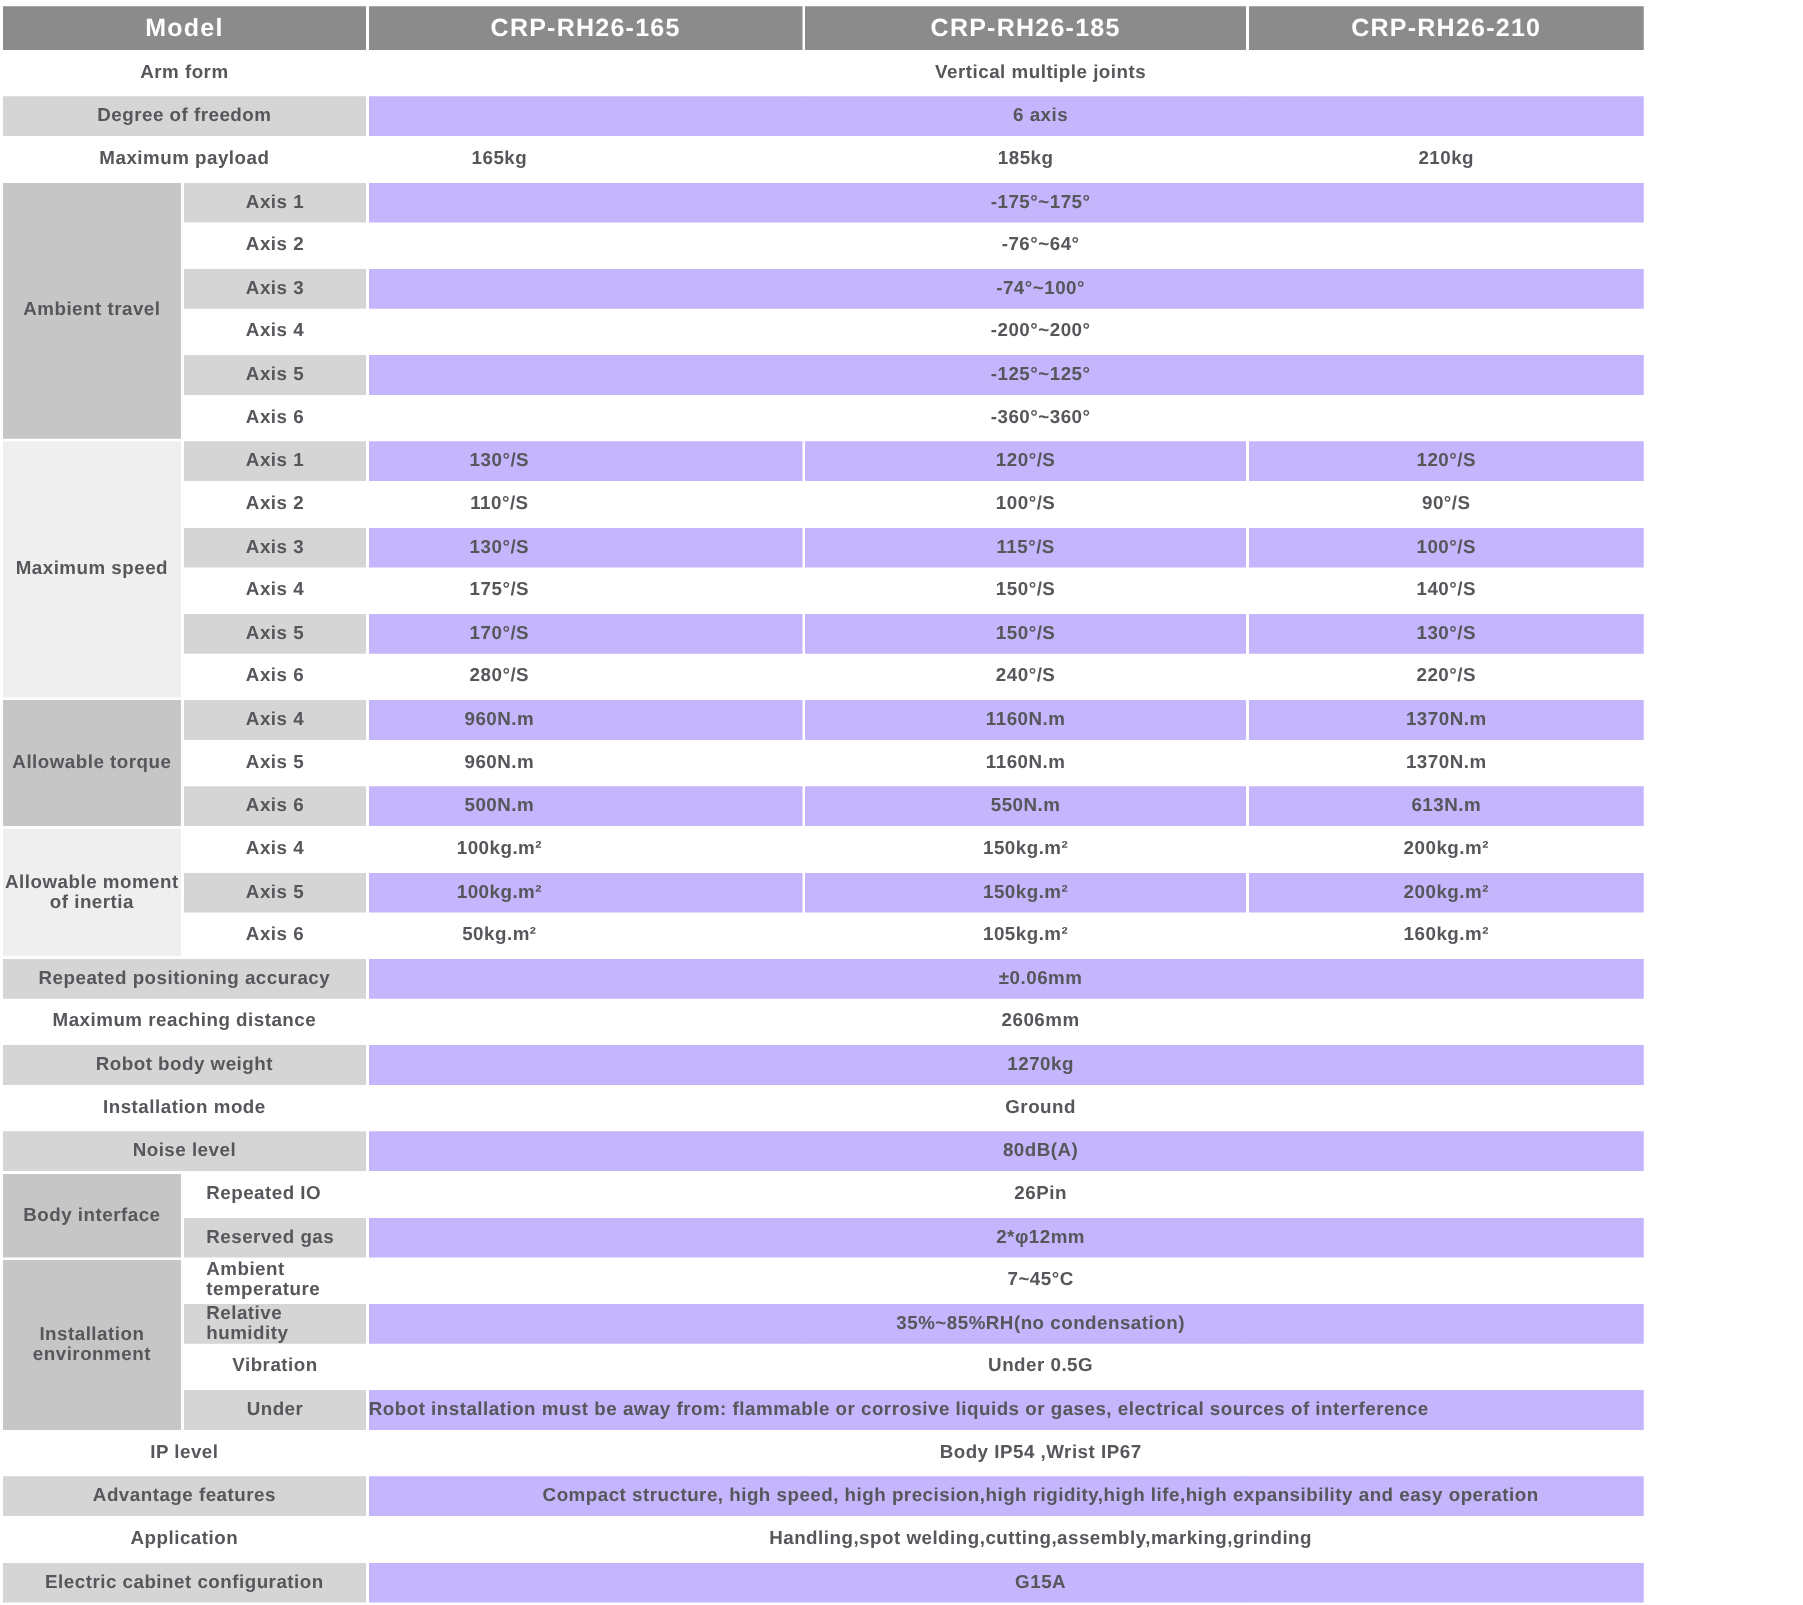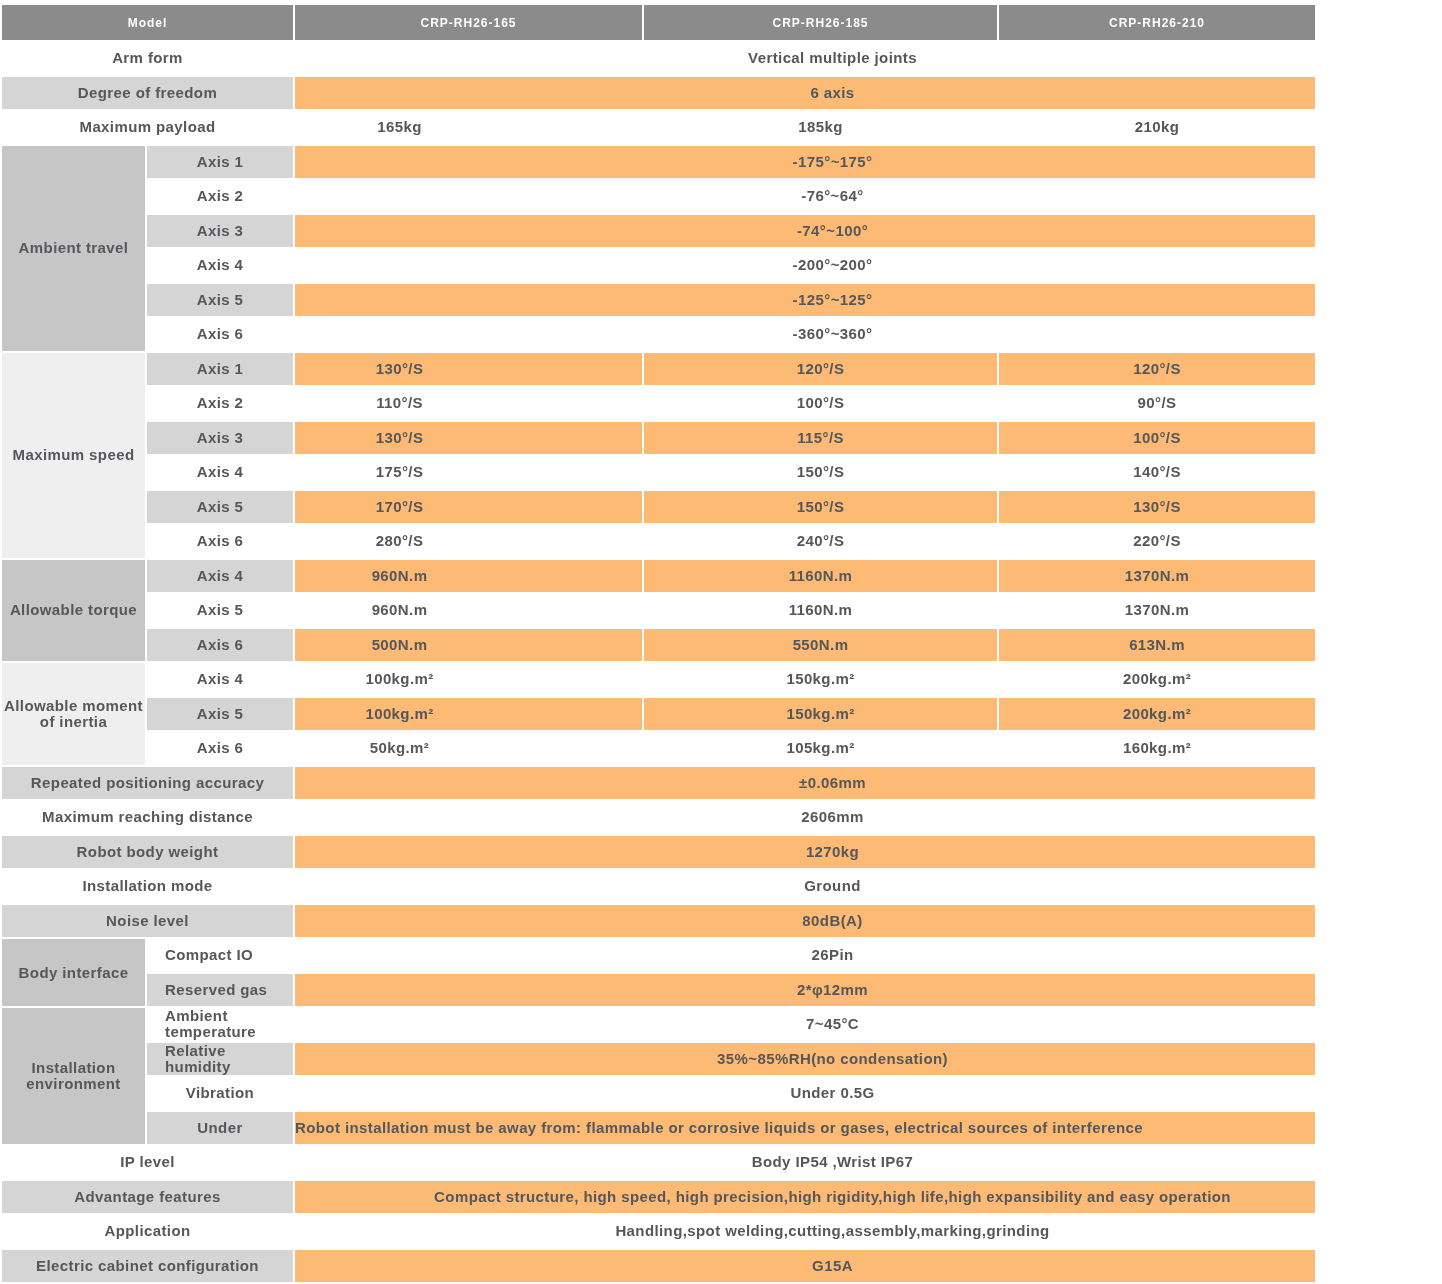--- a/index.html
+++ b/index.html
@@ -13,22 +13,22 @@
     text-align:center;
     vertical-align:middle;
     font-size:15px;
     font-weight:bold;
     color:#55575b;
     letter-spacing:0.4px;
     line-height:16px;
     background:#ffffff;
     overflow:hidden;
   }
-  tr.hdr td{background:#8b8b8b;color:#ffffff;font-size:12px;letter-spacing:1px;height:35px;}
-  tr.g td{background:#fdba74;}
+  tr.hdr td{background:#8b8b8b;color:#ffffff;font-size:20px;letter-spacing:1px;height:35px;}
+  tr.g td{background:#c4b5fd;}
   tr.g td.lab, tr.g td.axis{background:#d5d5d5;}
   td.grp-d{background:#c6c6c6 !important;}
   td.grp-l{background:#efefef !important;margin-top:20px;}
   td.v1{padding-right:138px;}          
   td.sp{padding-left:55px;}            
   td.lv{text-align:left;padding-right:70px;}
   td.ll{text-align:left;padding-left:18px;}
 </style>
 </head>
 <body>
@@ -185,21 +185,21 @@
     <td class="lab" colspan="2">Installation mode</td>
     <td class="sp" colspan="3">Ground</td>
   </tr>
   <tr class="g">
     <td class="lab" colspan="2">Noise level</td>
     <td class="sp" colspan="3">80dB(A)</td>
   </tr>
 
   <tr>
     <td class="grp-d" rowspan="2">Body interface</td>
-    <td class="axis ll">Compact IO</td>
+    <td class="axis ll">Repeated IO</td>
     <td class="sp" colspan="3">26Pin</td>
   </tr>
   <tr class="g">
     <td class="axis ll">Reserved gas</td>
     <td class="sp" colspan="3">2*φ12mm</td>
   </tr>
 
   <tr>
     <td class="grp-d" rowspan="4">Installation environment</td>
     <td class="axis ll">Ambient temperature</td>

